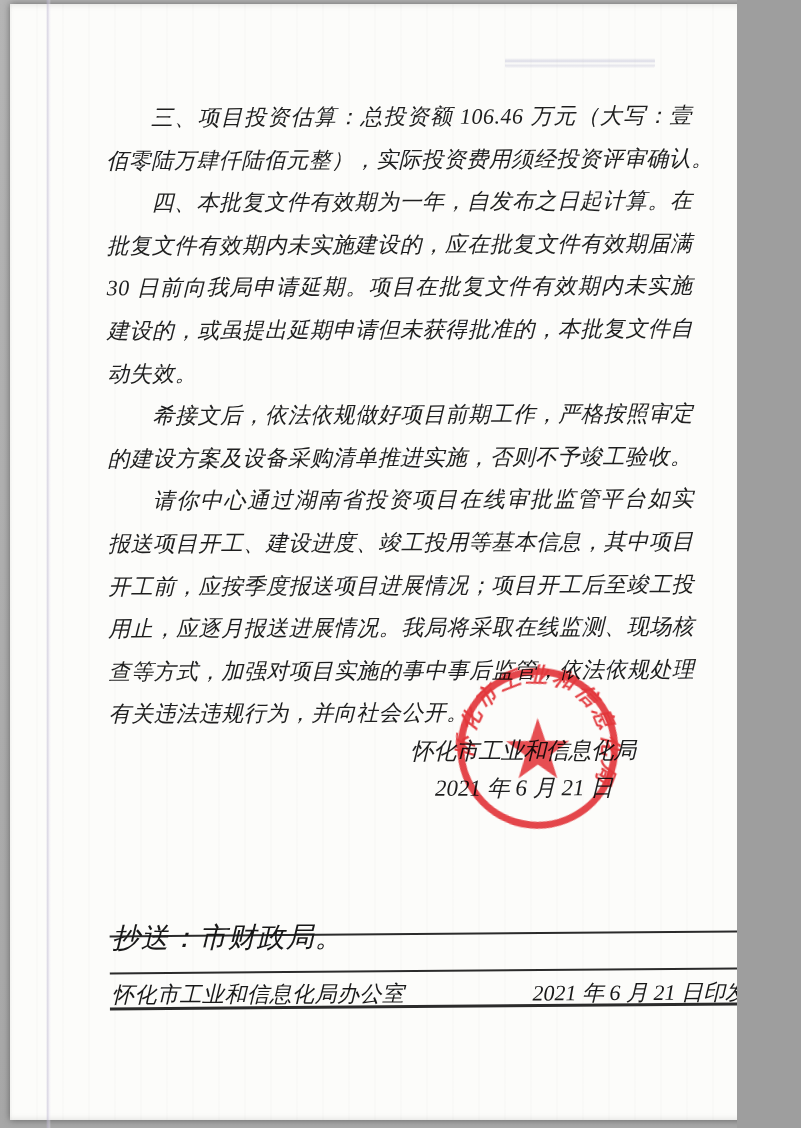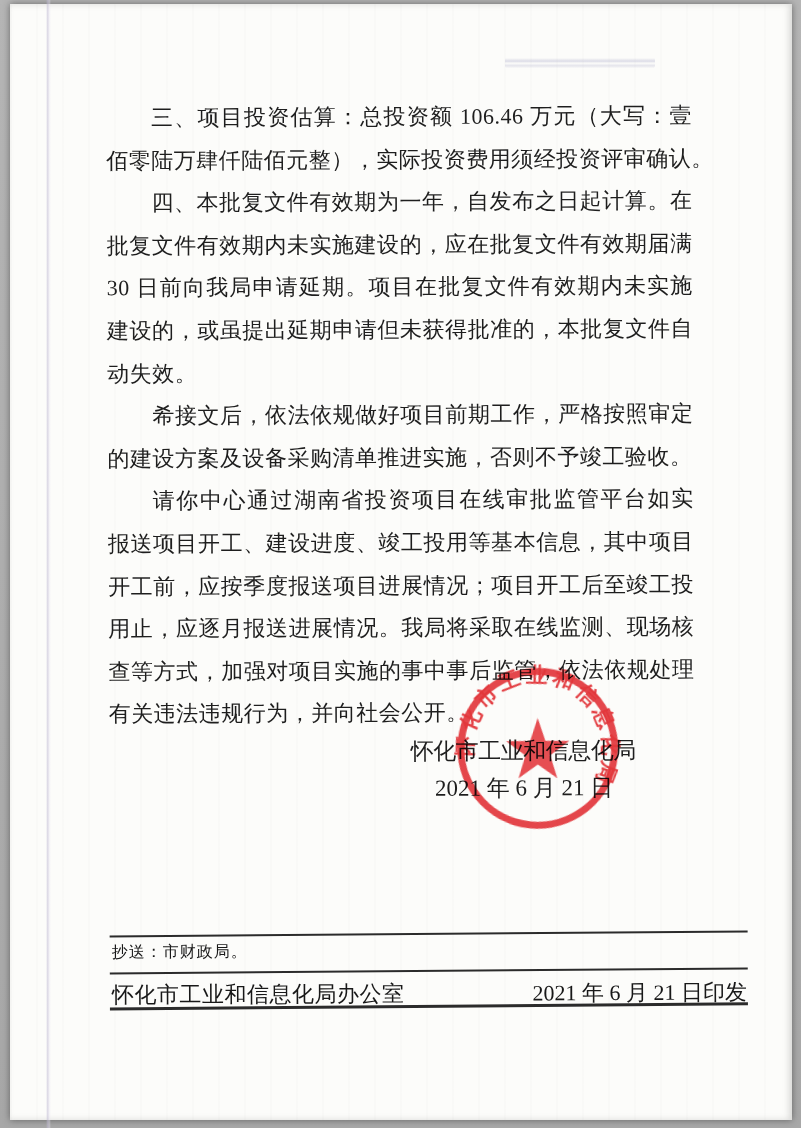--- a/index.html
+++ b/index.html
@@ -2,23 +2,24 @@
 <html><head>
 <meta charset="utf-8">
 <style>
   html,body{margin:0;padding:0;}
   body{
     width:801px;height:1128px;
     background:#9e9e9e;
     font-family:"Liberation Serif","DejaVu Serif",serif;
   }
   .scan{
-    position:relative;width:801px;height:1128px;
+    position:relative;width:737px;height:1128px;
     background:linear-gradient(180deg,#b6b6b6,#a8a8a8);
     overflow:hidden;
+    font-style:italic;
   }
   .page{
     position:absolute;left:10px;top:4px;width:782px;height:1116px;
     background:#fcfcfa;
     box-shadow:0 0 7px rgba(40,40,40,.55), inset -3px 0 6px rgba(120,120,120,.25);
     background-image:repeating-linear-gradient(90deg,rgba(0,0,0,.012) 0 2px,transparent 2px 26px);
   }
   .fold-line{
     position:absolute;left:46px;top:0;width:5px;height:1128px;
     background:linear-gradient(90deg,transparent,rgba(190,184,210,.55),rgba(230,226,240,.4),transparent);
@@ -57,21 +58,21 @@
     position:absolute;left:450px;top:662px;width:174px;height:174px;
     mix-blend-mode:multiply;opacity:.93;transform:rotate(12deg);
     filter:blur(.3px);
   }
   
   .rule{position:absolute;left:108px;width:638px;height:2px;background:#2b2b2b;transform:rotate(-.2deg);}
   .rule-top{top:933px;}
   .rule-mid{top:970px;}
   .rule-bottom{top:1005px;height:2.5px;}
   .cc-line{
-    position:absolute;left:110px;top:941px;font-size:16px;color:#181818;
+    position:absolute;left:110px;top:918px;font-size:28px;color:#181818;
     letter-spacing:1px;white-space:nowrap;
   }
   .issuer-line{
     position:absolute;left:110px;top:979px;font-size:22px;color:#181818;
     white-space:nowrap;letter-spacing:.5px;
   }
   .print-date{
     position:absolute;right:56px;top:979px;font-size:22px;color:#181818;
     white-space:nowrap;
   }

